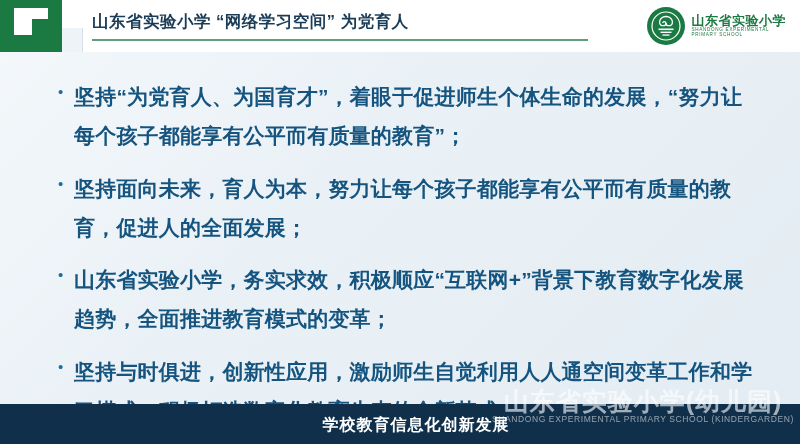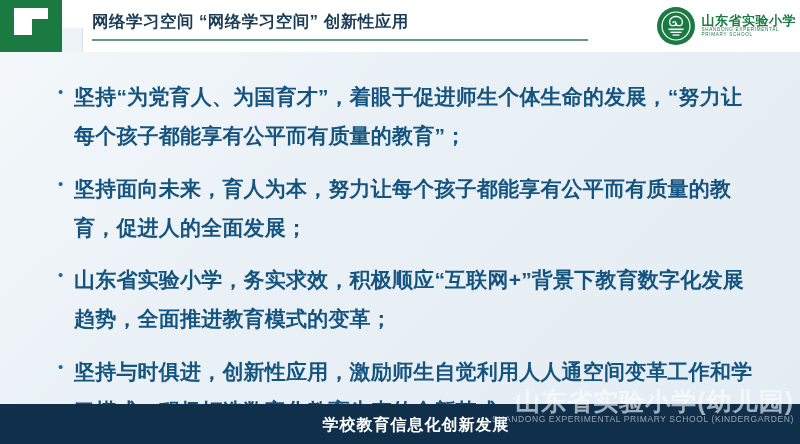--- a/index.html
+++ b/index.html
@@ -77,21 +77,21 @@
     left: 92px;
     top: 39px;
     width: 496px;
     height: 2px;
     background: #2e7d4f;
     opacity: 0.75;
   }
   
   .logo-wrap {
     position: absolute;
-    right: 4px;
+    right: 14px;
     top: 5px;
     height: 42px;
     display: flex;
     align-items: center;
     gap: 7px;
   }
   .logo-mark {
     position: relative;
     width: 38px;
     height: 38px;
@@ -175,20 +175,21 @@
     text-align: right;
     pointer-events: none;
   }
   .watermark-cn {
     font-size: 25px;
     font-weight: bold;
     color: rgba(255,255,255,0.62);
     letter-spacing: 1px;
     line-height: 1;
     white-space: nowrap;
+    text-align: center;
   }
   .watermark-en {
     font-size: 8.5px;
     font-weight: normal;
     color: rgba(255,255,255,0.55);
     letter-spacing: 0.6px;
     line-height: 1.4;
     white-space: nowrap;
   }
 </style>
@@ -197,21 +198,21 @@
 
 <div class="slide">
 
   <div class="header">
     <div class="header-green-block">
       <div class="header-green-inner">
         <div class="header-green-inner2"></div>
       </div>
     </div>
     <div class="header-small-square"></div>
-    <div class="header-title">网络学习空间 “网络学习空间” 创新性应用</div>
+    <div class="header-title">山东省实验小学 “网络学习空间” 为党育人</div>
     <div class="header-rule"></div>
 
     <div class="logo-wrap">
       <div class="logo-mark">
         <svg width="30" height="30" viewBox="0 0 30 30" aria-hidden="true">
           <circle cx="15" cy="15" r="14" fill="none" stroke="#ffffff" stroke-width="1.2"></circle>
           <path d="M15 5.5c-4 0-6.4 2.6-6.4 5.4 0 2.3 1.7 3.8 3.6 3.8 1.6 0 2.7-1 2.7-2.2 0-1.1-.8-1.8-1.8-1.8-.7 0-1.2.4-1.2.9" fill="none" stroke="#ffffff" stroke-width="1.3" stroke-linecap="round"></path>
           <path d="M15 5.5c4 0 6.4 2.6 6.4 5.4 0 2.3-1.7 3.8-3.6 3.8-1.6 0-2.7-1-2.7-2.2" fill="none" stroke="#ffffff" stroke-width="1.3" stroke-linecap="round"></path>
           <rect x="7.5" y="17.5" width="15" height="1.6" fill="#ffffff"></rect>
           <rect x="9.5" y="20.6" width="11" height="1.4" fill="#ffffff"></rect>

